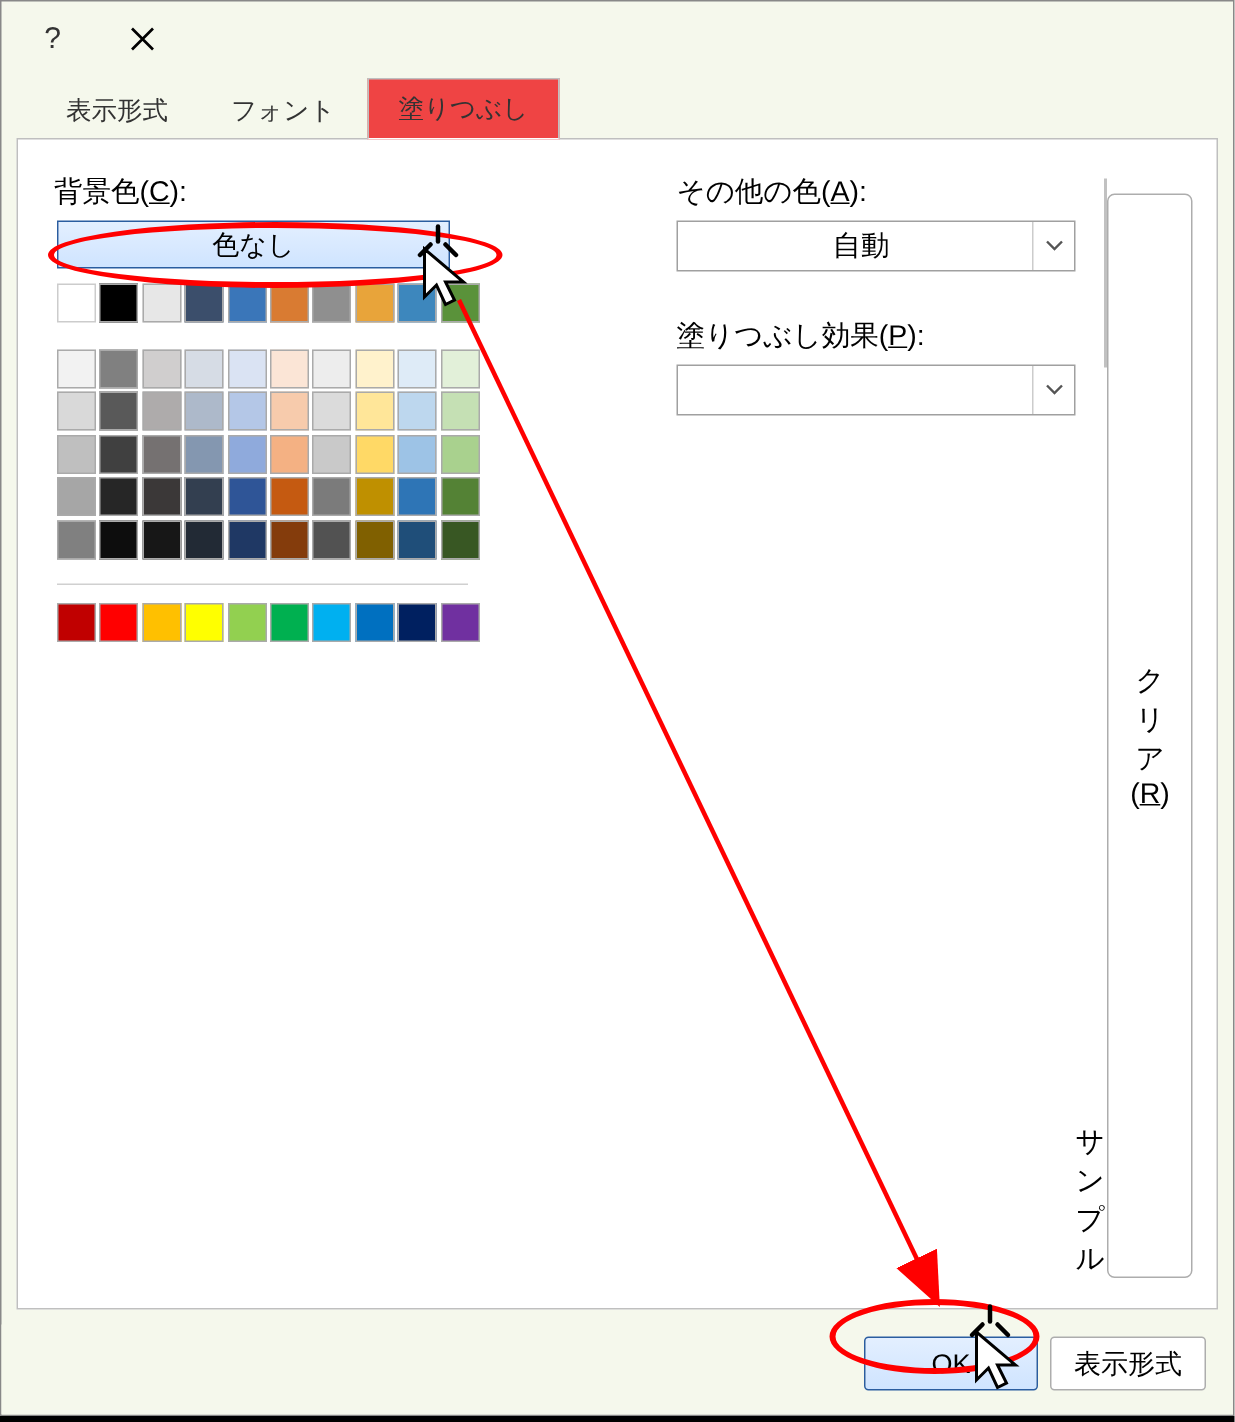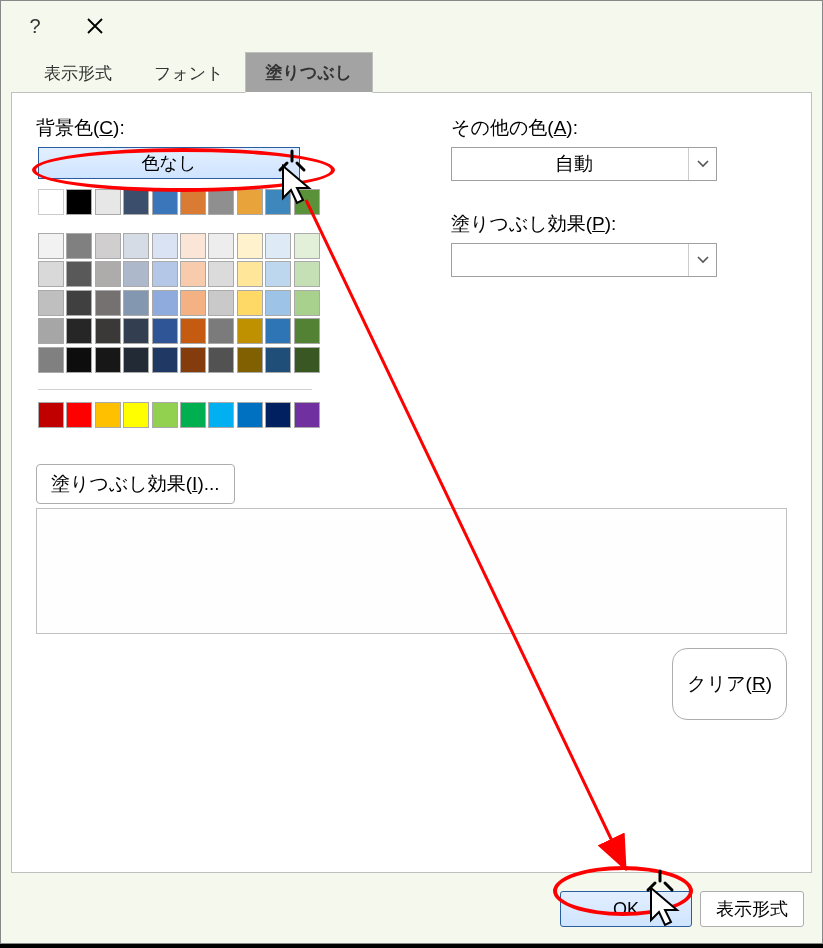--- a/index.html
+++ b/index.html
@@ -25,27 +25,26 @@
     .close-icon svg { width: 16px; height: 16px; }
 
     .tabs {
       display: flex; padding: 0 14px 0 22px; align-items: flex-end;
     }
     .tab {
       padding: 8px 20px 8px 20px; font-size: 17px; color: #333; cursor: pointer;
       border: 1px solid transparent; border-bottom: none; position: relative; top: 1px;
     }
     .tab.active {
-      background: #a3a3a3; border-color: #bfbfbf; border-bottom: 1px solid #fff;
+      background: #ef4444; border-color: #bfbfbf; border-bottom: 1px solid #fff;
       z-index: 2;
-      font-weight: bold;
     }
     .content {
       flex: 1; background: #fff; margin: 0 10px 10px 10px; border: 1px solid #bfbfbf;
-      padding: 22px 24px 20px 24px; display: flex; flex-direction: column; position: relative;
+      padding: 22px 24px 20px 24px; display: flex; flex-direction: row; position: relative;
     }
     .two-col { display: flex; gap: 70px; }
     .left-col { width: 345px; }
     .right-col { flex: 1; }
 
     .field-label { font-size: 19px; color: #000; margin-bottom: 6px; display: block; }
 
     .no-color-btn {
       width: 262px; height: 32px; border: 1px solid #2a5da0;
       background: linear-gradient(#e3efff, #cfe4ff);
@@ -80,30 +79,30 @@
     }
     .dd-chev svg { width: 12px; height: 8px; }
     .right-field { margin-bottom: 30px; }
 
     .sample-label { font-size: 19px; color: #000; margin-top: auto; }
     .sample-box {
       border: 1px solid #c1c1c1; height: 126px; margin-top: 4px; background: #fefefe;
     }
     .clear-row { display: flex; justify-content: flex-end; margin-top: 14px; }
     .clear-btn {
-      border: 1px solid #adadad; border-radius: 15px; background: #fff; padding: 22px 14px;
+      border: 1px solid #adadad; border-radius: 5px; background: #fff; padding: 22px 14px;
       font-size: 19px; cursor: pointer;
     }
 
     .footer {
       display: flex; justify-content: flex-end; gap: 8px; padding: 8px 18px 16px 0;
       background: #f5f8ec;
     }
     .ok-btn {
-      width: 132px; height: 36px; border: 1px solid #2a5da0;
+      width: 116px; height: 36px; border: 1px solid #2a5da0;
       background: linear-gradient(#e3efff, #cfe4ff); font-size: 18px;
       cursor: pointer; border-radius: 3px;
     }
     .cancel-btn {
       width: 104px; height: 36px; border: 1px solid #adadad; background: #fff;
       font-size: 18px; cursor: pointer; border-radius: 3px;
     }
 
     
     .ellipse {
@@ -229,23 +228,20 @@
             <div class="swatch" style="background: rgb(255, 255, 0);"></div>
             <div class="swatch" style="background: rgb(146, 208, 80);"></div>
             <div class="swatch" style="background: rgb(0, 176, 80);"></div>
             <div class="swatch" style="background: rgb(0, 176, 240);"></div>
             <div class="swatch" style="background: rgb(0, 112, 192);"></div>
             <div class="swatch" style="background: rgb(0, 32, 96);"></div>
             <div class="swatch" style="background: rgb(112, 48, 160);"></div>
           </div>
 
         <div class="extra-buttons">
-          <button class="ext-btn">
-            <span>塗りつぶし効果(</span><span class="underline">I</span><span>)...</span>
-          </button>
         </div>
       </div>
 
       <div class="right-col">
         <div class="right-field">
           <span class="field-label">
             <span>その他の色(</span><span class="underline">A</span><span>):</span>
           </span>
           <div class="dropdown">
             <span class="dd-text">自動</span>
@@ -266,20 +262,21 @@
             <span class="dd-chev">
               <svg viewBox="0 0 12 8">
                   <path d="M1 1 L6 6 L11 1" stroke="#555" stroke-width="1.6" fill="none"></path>
                 </svg>
             </span>
           </div>
         </div>
       </div>
     </div>
 
+    <span class="sample-label">サンプル</span>
     <div class="sample-box"></div>
     <div class="clear-row">
       <button class="clear-btn">
         <span>クリア(</span><span class="underline">R</span><span>)</span>
       </button>
     </div>
   </div>
 
   <div class="footer">
     <button class="ok-btn">OK</button>

